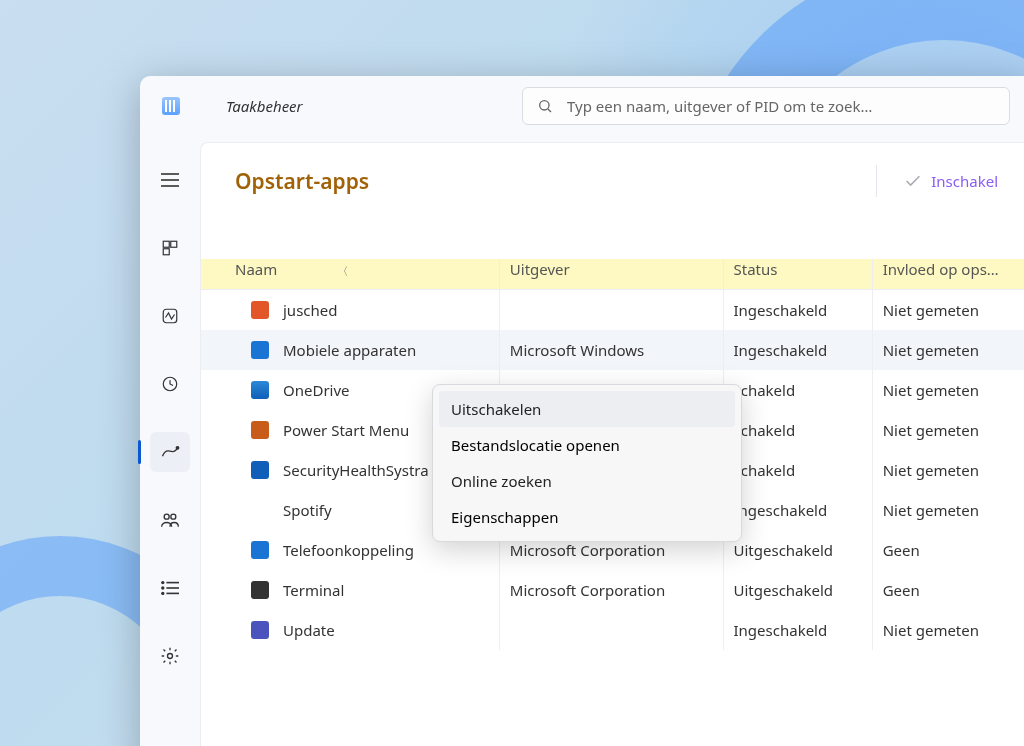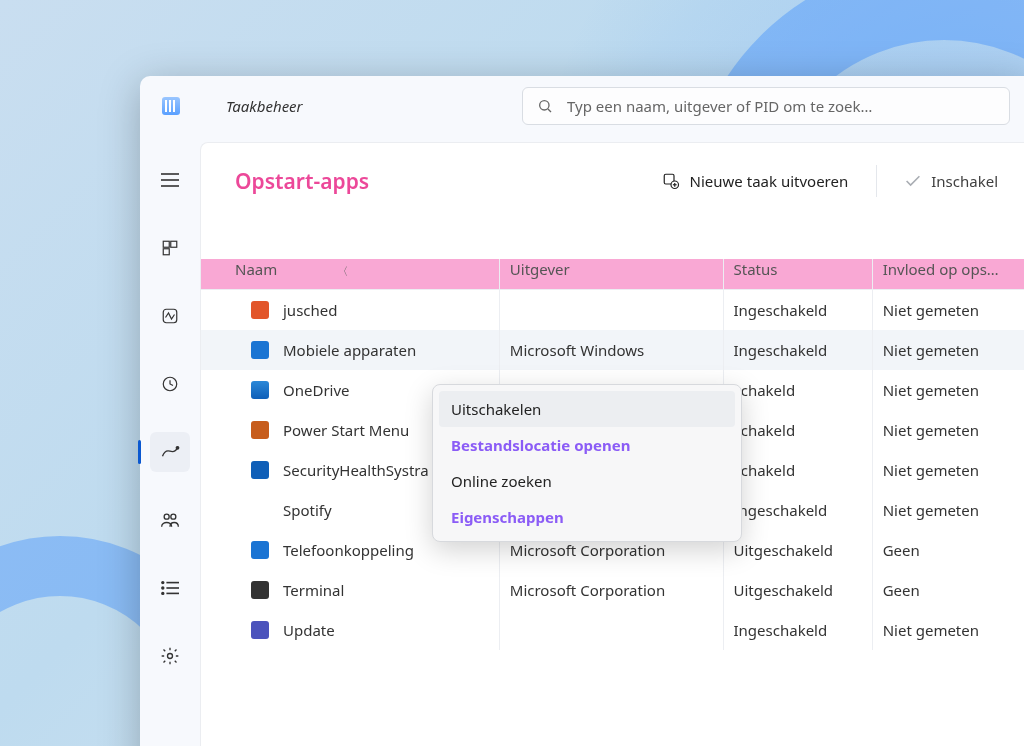--- a/index.html
+++ b/index.html
@@ -23,29 +23,29 @@
   .searchbox input::placeholder { color:#666; }
 
   .mainrow { flex:1; display:flex; }
   .sidebar { width:60px; display:flex; flex-direction:column; align-items:center; padding-top:24px; gap:28px; }
   .side-btn { width:40px; height:40px; display:flex; align-items:center; justify-content:center; border-radius:6px; color:#363636; }
   .side-btn.active { background:#eceff5; position:relative; }
   .side-btn.active::before { content:""; position:absolute; left:-12px; top:8px; bottom:8px; width:3px; background:#0a58d0; border-radius:2px; }
 
   .content { flex:1; background:#fff; border-radius:8px 0 0 0; border:1px solid #ebedf1; border-right:none; border-bottom:none; display:flex; flex-direction:column; margin-top:6px;}
   .toolbar { height:76px; display:flex; align-items:center; padding:0 34px; }
-  .page-title { font-size:21px; font-weight:600; color:#ec4899; }
+  .page-title { font-size:21px; font-weight:600; color:#a16207; }
   .toolbtns { margin-left:auto; display:flex; align-items:center; gap:28px; color:#222; font-size:15px; }
   .run-btn { display:flex; align-items:center; gap:10px; }
   .divider { width:1px; height:32px; background:#e4e7ec; }
-  .enable-btn { display:flex; align-items:center; gap:10px; color:#404040; }
+  .enable-btn { display:flex; align-items:center; gap:10px; color:#8b5cf6; }
 
   .table-wrap { flex:1; position:relative; padding-top:40px; }
   table { width:100%; border-collapse:collapse; font-size:15px; color:#333; table-layout:fixed; }
-  thead th { text-align:left; font-weight:400; color:#555; padding:0 10px 10px; border-bottom:1px solid #eceef2; background:#f9a8d4;}
+  thead th { text-align:left; font-weight:400; color:#555; padding:0 10px 10px; border-bottom:1px solid #eceef2; background:#fef9c3;}
   thead th:first-child { padding-left:34px; }
   th.sep, td.sep { border-right:1px solid #eceef2; }
   th .caret { margin-left:60px; color:#666; font-size:11px;}
   tbody td { padding:10px 10px; vertical-align:middle; }
   tbody td:first-child { padding-left:34px;text-align:center; }
   tbody tr.highlight { background:#f2f5f9; }
   .name-cell { display:flex; align-items:center; gap:14px; padding-left:16px;}
   .ico { width:18px; height:18px; border-radius:3px; display:inline-flex; align-items:center; justify-content:center; font-size:11px; color:#fff;}
   .ico.java{background:#e2562a;}
   .ico.mobile{background:#1a74d3;}
@@ -56,21 +56,21 @@
   .ico.phone{background:#1a74d3;}
   .ico.term{background:#333;}
   .ico.teams{background:#4b53bc;}
 
   .col-name{width:280px;} .col-pub{width:210px;} .col-status{width:140px;} .col-impact{width:150px;}
 
   
   .ctxmenu { position:absolute; left:432px; top:384px; width:310px; background:#f7f7f8; border:1px solid #d7d9dd; border-radius:8px; box-shadow:0 8px 28px rgba(0,0,0,.18); padding:6px; z-index:50; font-size:15px;}
   .ctxitem { padding:8px 12px; border-radius:4px; color:#222; }
   .ctxitem.hover { background:#eceef1; }
-  .ctxitem.disabled { color:#8b5cf6;font-weight:bold; }
+  .ctxitem.disabled { color:#000000; }
 
   svg { display:block; }
 </style>
 </head>
 <body>
 
 <div class="wallpaper">
   <div class="swirl"></div>
   <div class="swirl2"></div>
 </div>
@@ -146,29 +146,20 @@
             <circle cx="12" cy="12" r="3"></circle>
             <path d="M12 2v3M12 19v3M4.2 4.2l2.1 2.1M17.7 17.7l2.1 2.1M2 12h3M19 12h3M4.2 19.8l2.1-2.1M17.7 6.3l2.1-2.1"></path>
           </svg>
       </div>
     </div>
 
     <div class="content">
       <div class="toolbar">
         <div class="page-title">Opstart-apps</div>
         <div class="toolbtns">
-          <div class="run-btn">
-            <svg width="18" height="18" viewBox="0 0 24 24" fill="none" stroke="#222" stroke-width="1.6">
-                <rect x="3" y="3" width="13" height="13" rx="2"></rect>
-                <circle cx="17" cy="17" r="5" fill="#fff" stroke="#222"></circle>
-                <line x1="17" y1="14.5" x2="17" y2="19.5"></line>
-                <line x1="14.5" y1="17" x2="19.5" y2="17"></line>
-              </svg>
-            <span>Nieuwe taak uitvoeren</span>
-          </div>
           <div class="divider"></div>
           <div class="enable-btn">
             <svg width="16" height="14" viewBox="0 0 20 16" fill="none" stroke="#a9adb3" stroke-width="2">
                 <polyline points="2,8 7,13 18,2"></polyline>
               </svg>
             <span>Inschakel</span>
           </div>
         </div>
       </div>
 

